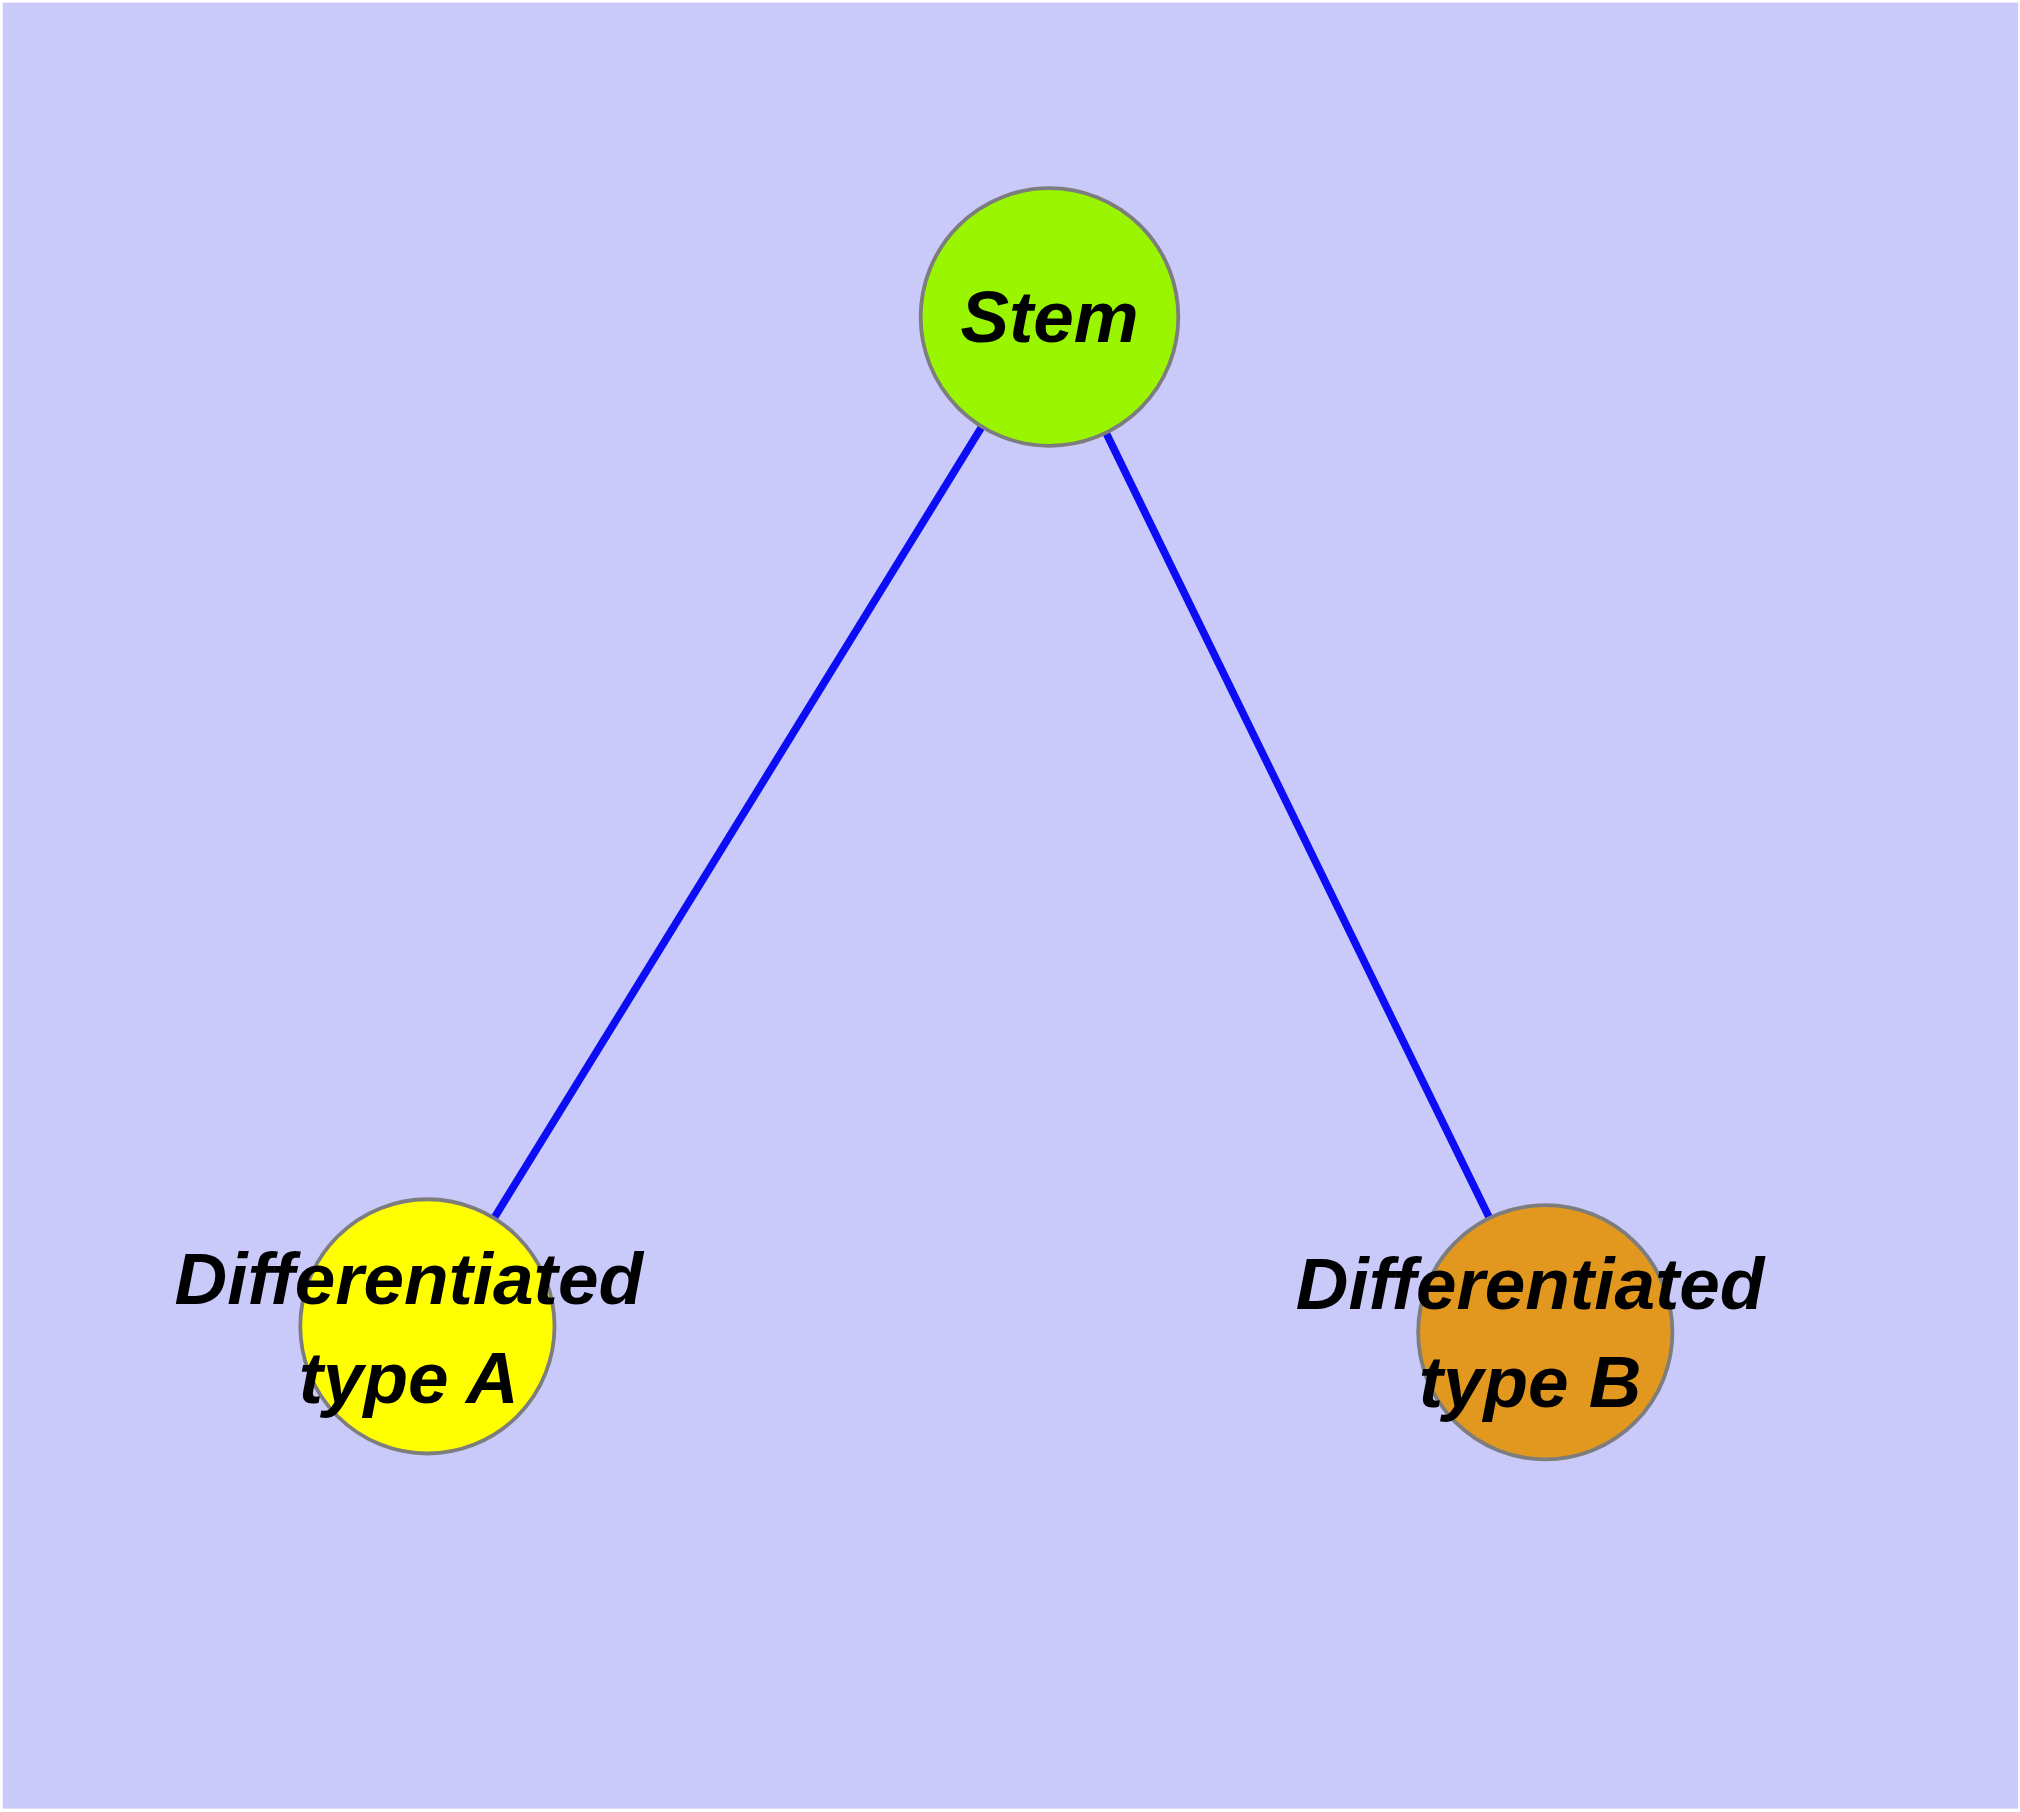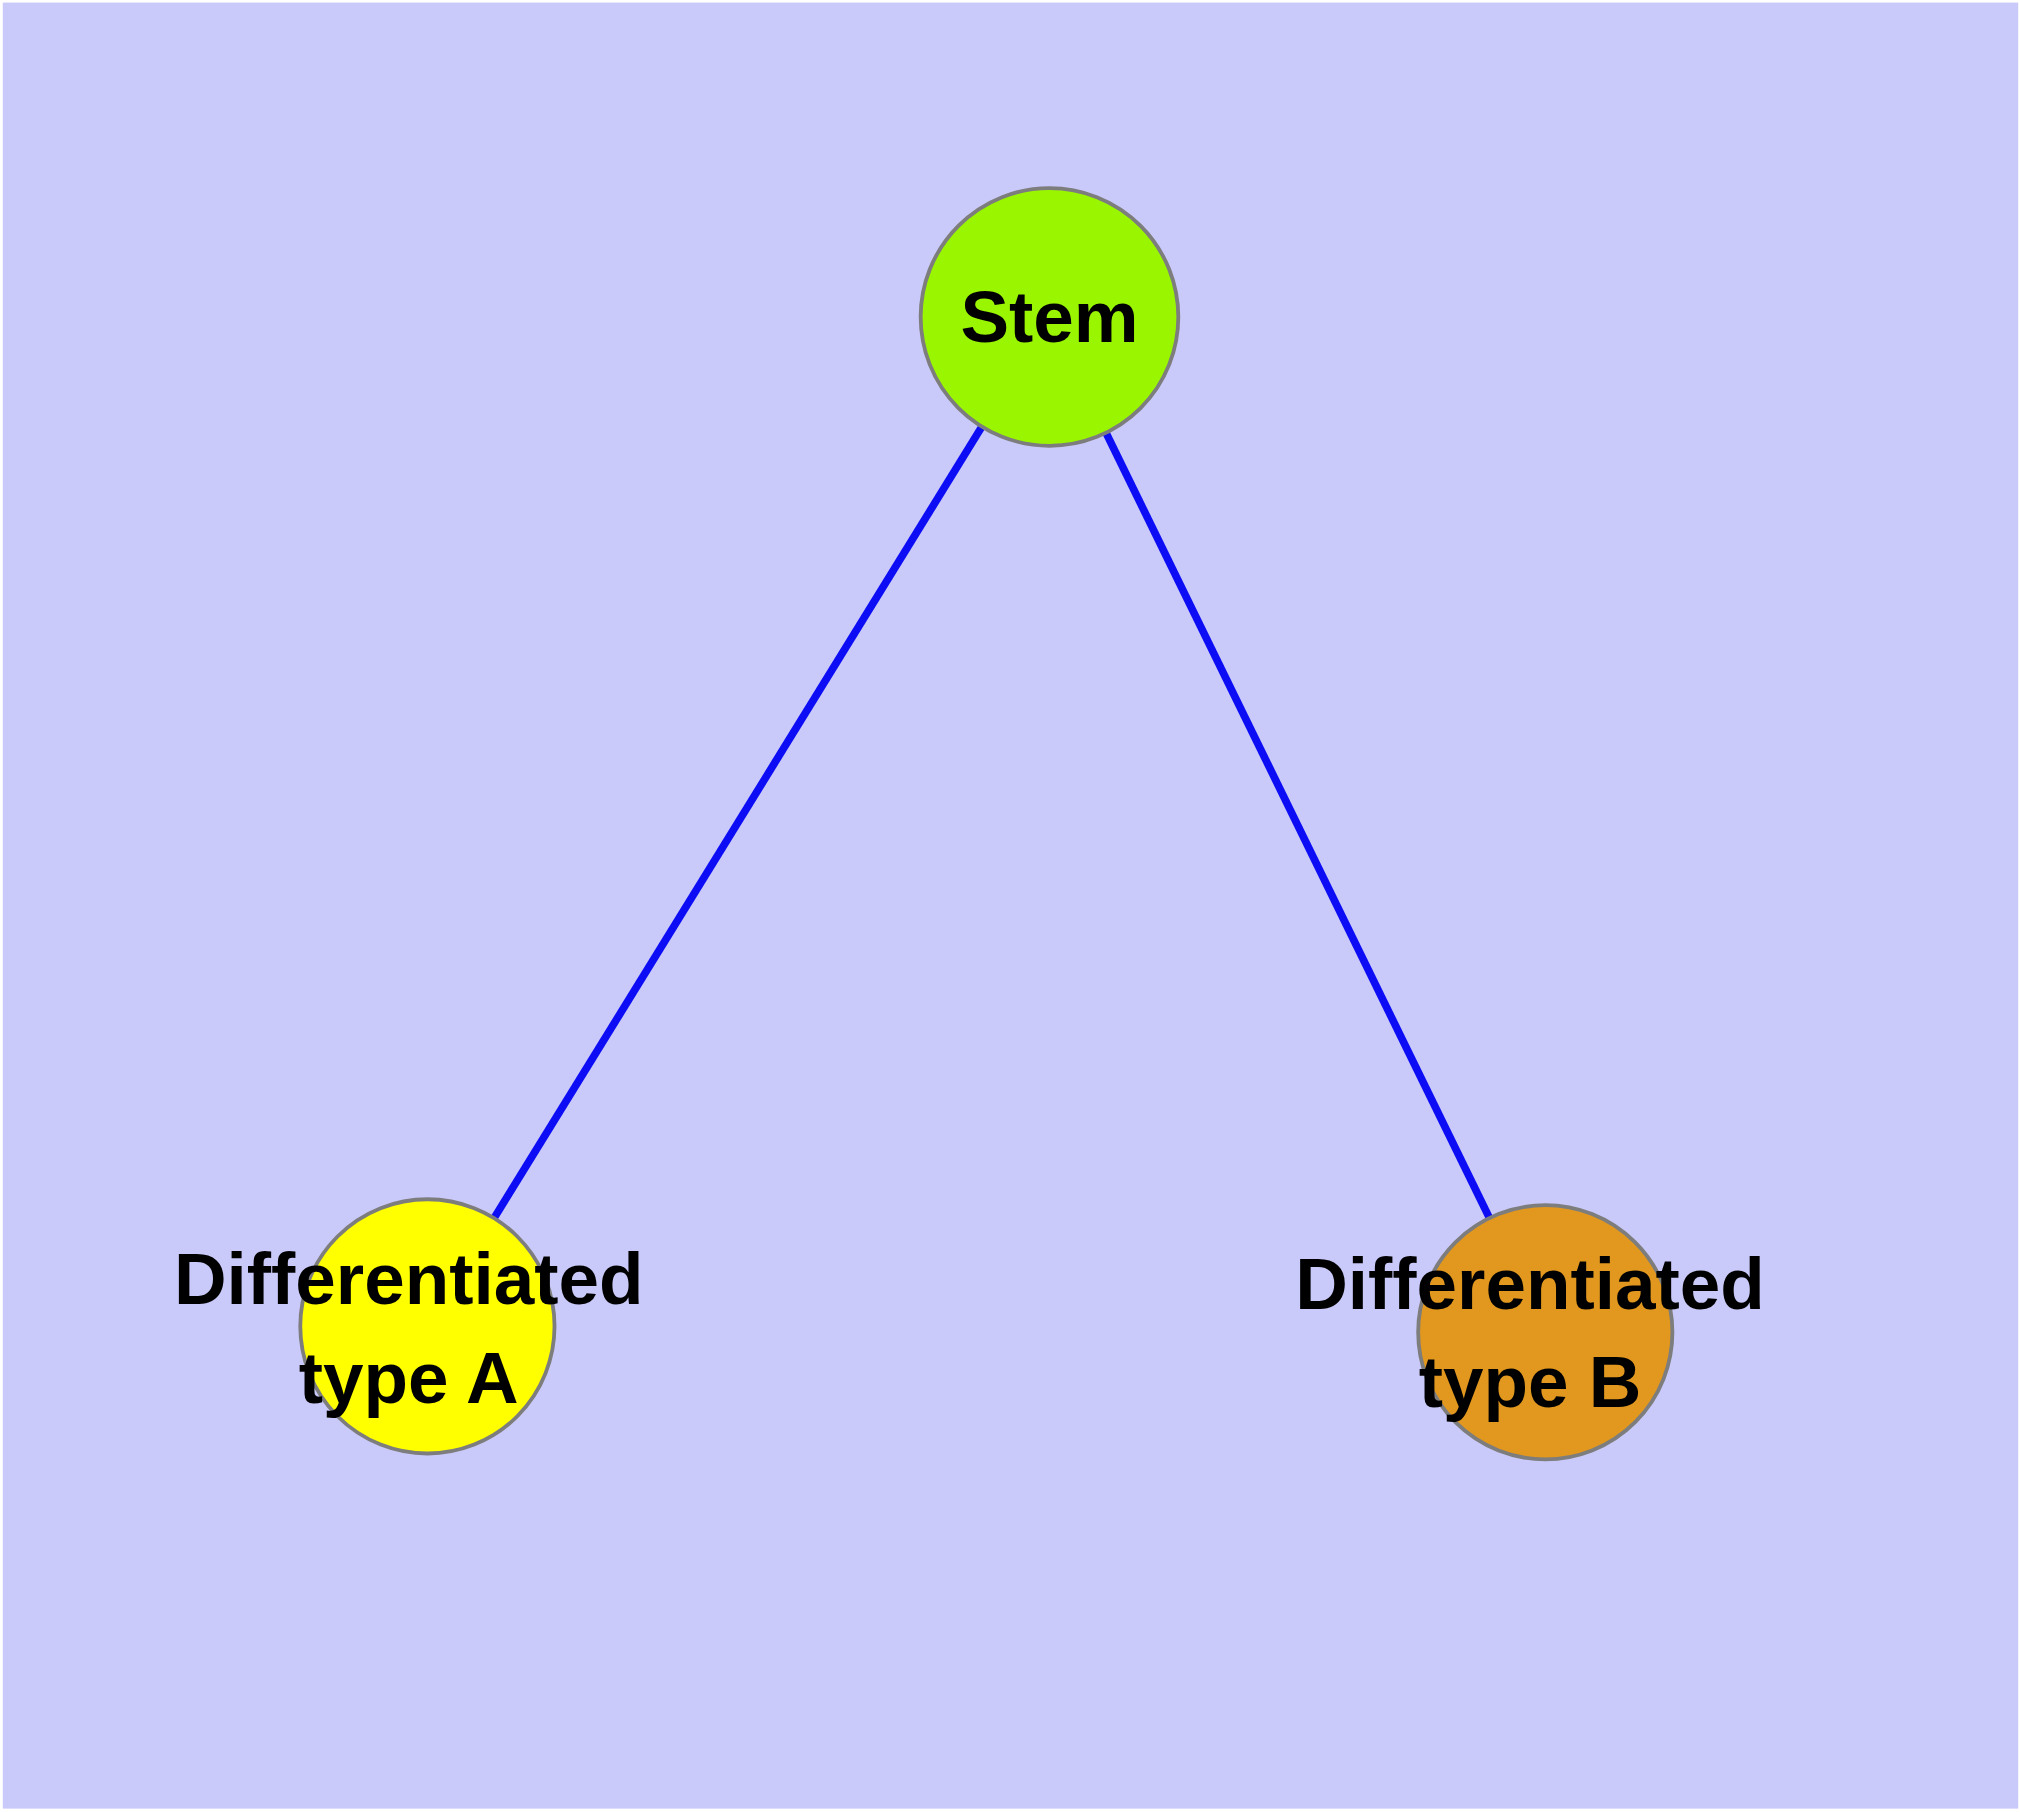--- a/index.html
+++ b/index.html
@@ -7,20 +7,21 @@
     padding: 0;
     background: #ffffff;
     width: 2021px;
     height: 1812px;
     overflow: hidden;
   }
   .stage {
     position: relative;
     width: 1828px;
     height: 1812px;
+    font-style: italic;
   }
   svg.graph {
     display: block;
     width: 2021px;
     height: 1812px;
   }
   svg.graph text {
     font-family: "Liberation Sans", "DejaVu Sans", sans-serif;
     font-weight: bold;
     font-size: 86px;

